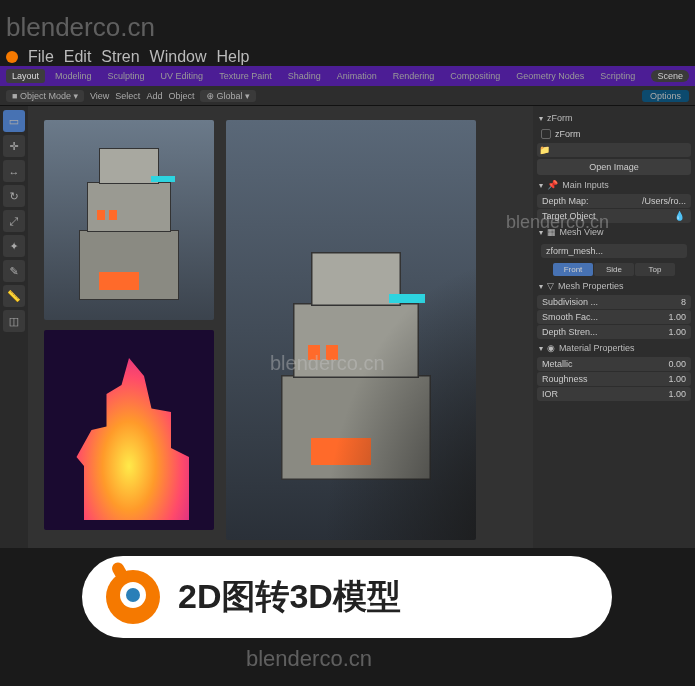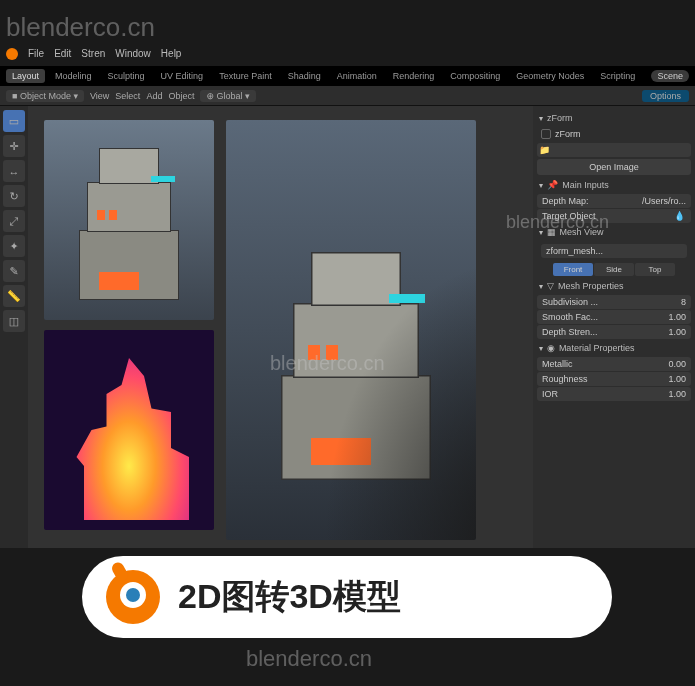--- a/index.html
+++ b/index.html
@@ -4,23 +4,23 @@
 <style>
 *{margin:0;padding:0;box-sizing:border-box;font-family:sans-serif}
 body{width:695px;height:686px;background:#1a1a1a;overflow:hidden}
 .wrap{position:relative;width:100%;height:100%}
 .wm{position:absolute;color:rgba(200,200,200,0.4);font-size:26px;z-index:100;pointer-events:none}
 .wm1{top:12px;left:6px}
 .wm2{top:212px;right:86px;font-size:18px}
 .wm3{top:352px;left:270px;font-size:20px}
 .wm4{bottom:14px;left:246px;font-size:22px}
 .app{position:absolute;top:48px;left:0;width:695px;height:500px;background:#252525}
-.menu{display:flex;height:18px;background:#1a1a1a;padding:0 6px;gap:10px;font-size:10px;color:#bbb}
+.menu{display:flex;align-items:center;height:18px;background:#1a1a1a;padding:0 6px;gap:10px;font-size:16px;color:#bbb}
 .menu .logo{width:12px;height:12px;background:#f57900;border-radius:50%}
-.tabs{display:flex;align-items:center;height:20px;background:#000000;padding:0 6px;gap:4px;font-size:9px;color:#999}
+.tabs{display:flex;align-items:center;height:20px;background:#4c1d95;padding:0 6px;gap:4px;font-size:9px;color:#999}
 .tabs .tab{padding:2px 6px;border-radius:3px}
 .tabs .tab.active{background:#3d3d3d;color:#ddd}
 .tabs .spacer{flex:1}
 .tabs .scene{background:#3a3a3a;padding:1px 6px;border-radius:6px;color:#ccc;font-size:9px}
 .toolbar{display:flex;align-items:center;height:20px;background:#2d2d2d;padding:0 6px;gap:6px;font-size:9px;color:#aaa;border-bottom:1px solid #111}
 .toolbar .chip{background:#3a3a3a;padding:1px 6px;border-radius:3px}
 .toolbar .opt{margin-left:auto;background:#0c4a6e;padding:1px 8px;border-radius:3px}
 .main{display:flex;height:442px}
 .lbar{width:28px;background:#2a2a2a;display:flex;flex-direction:column;gap:3px;padding:4px 3px}
 .lbar .ico{width:22px;height:22px;background:#3a3a3a;border-radius:3px;display:flex;align-items:center;justify-content:center;color:#aaa;font-size:11px}

